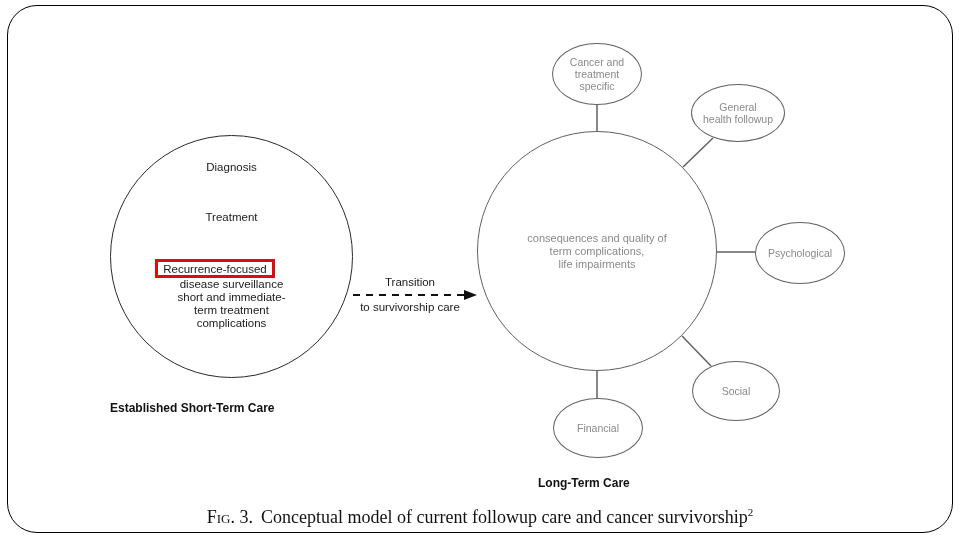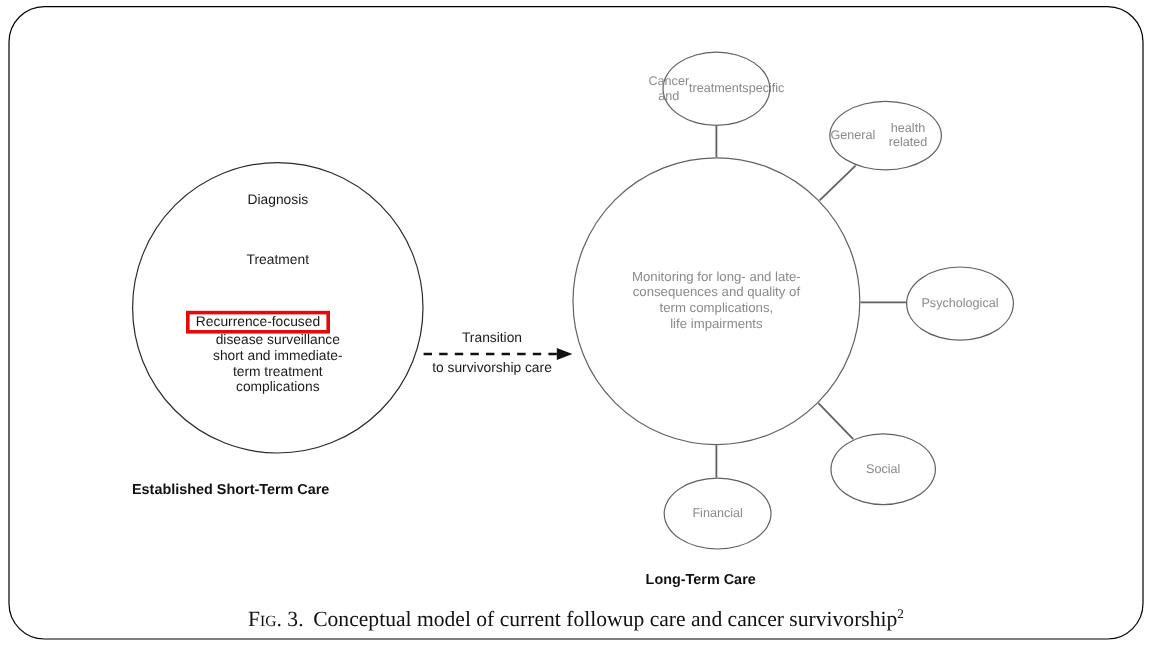--- a/index.html
+++ b/index.html
@@ -40,21 +40,21 @@
 
   
   .long-circle{position:absolute;left:477px;top:131px;width:240px;height:240px;
     border:1.2px solid var(--muted-stroke);border-radius:50%;background:#fff;
     display:flex;align-items:center;justify-content:center;}
   .hub-text{width:190px;text-align:center;color:var(--muted-text);
     font-size:11px;line-height:13px;}
 
   
   .satellite{position:absolute;border:1.2px solid var(--muted-stroke);border-radius:50%;
-    background:#fff;display:flex;flex-direction:row;align-items:center;justify-content:center;
+    background:#fff;display:flex;flex-direction:column;align-items:center;justify-content:center;
     color:var(--muted-text);font-size:10.5px;line-height:12px;text-align:center;}
   .sat-cancer{left:552px;top:43px;width:90px;height:62px;}
   .sat-general{left:691px;top:84px;width:94px;height:58px;}
   .sat-psychological{left:755px;top:222px;width:90px;height:62px;}
   .sat-social{left:692px;top:361px;width:88px;height:60px;}
   .sat-financial{left:553px;top:398px;width:90px;height:60px;}
 
   
   .caption{position:absolute;left:7px;top:501px;width:946px;text-align:center;
     font-family:"Liberation Serif","DejaVu Serif",serif;font-size:18px;
@@ -97,35 +97,34 @@
     <div>term treatment</div>
     <div>complications</div>
   </div>
   <div class="care-label short-label">Established Short-Term Care</div>
 
   <div class="transition-text transition-top">Transition</div>
   <div class="transition-text transition-bottom">to survivorship care</div>
 
   <div class="long-circle">
     <div class="hub-text">
-      <div>Monitoring for long- and late-</div>
       <div>consequences and quality of</div>
       <div>term complications,</div>
       <div>life impairments</div>
     </div>
   </div>
 
   <div class="satellite sat-cancer">
     <div>Cancer and</div>
     <div>treatment</div>
     <div>specific</div>
   </div>
   <div class="satellite sat-general">
     <div>General</div>
-    <div>health related</div>
+    <div>health followup</div>
   </div>
   <div class="satellite sat-psychological">
     <div>Psychological</div>
   </div>
   <div class="satellite sat-social">
     <div>Social</div>
   </div>
   <div class="satellite sat-financial">
     <div>Financial</div>
   </div>

